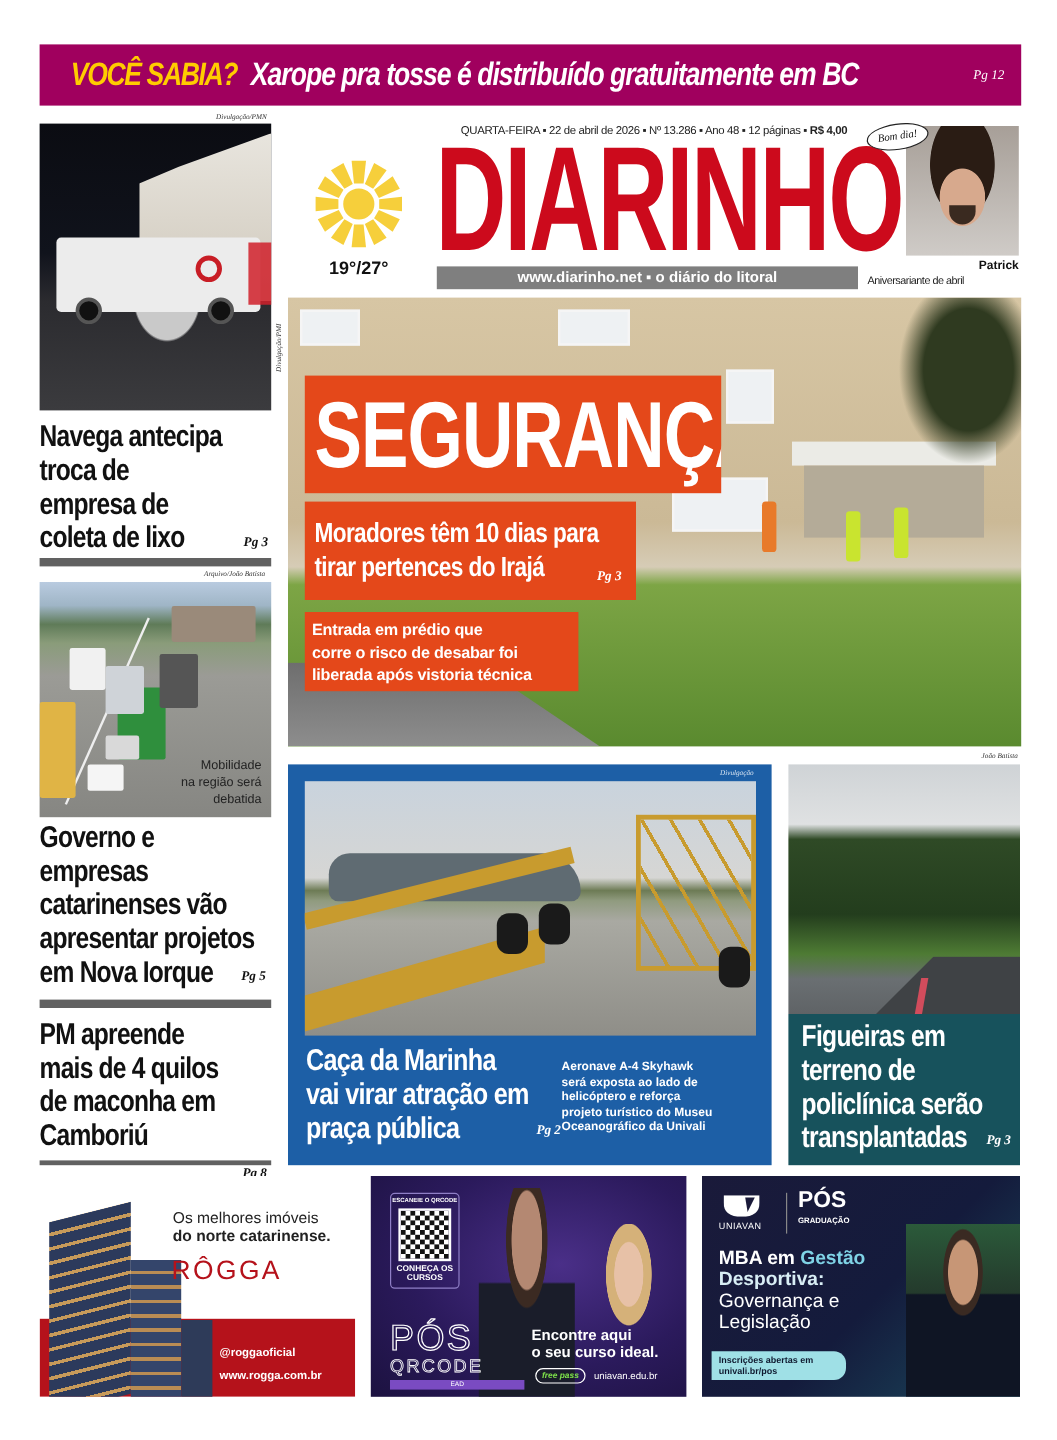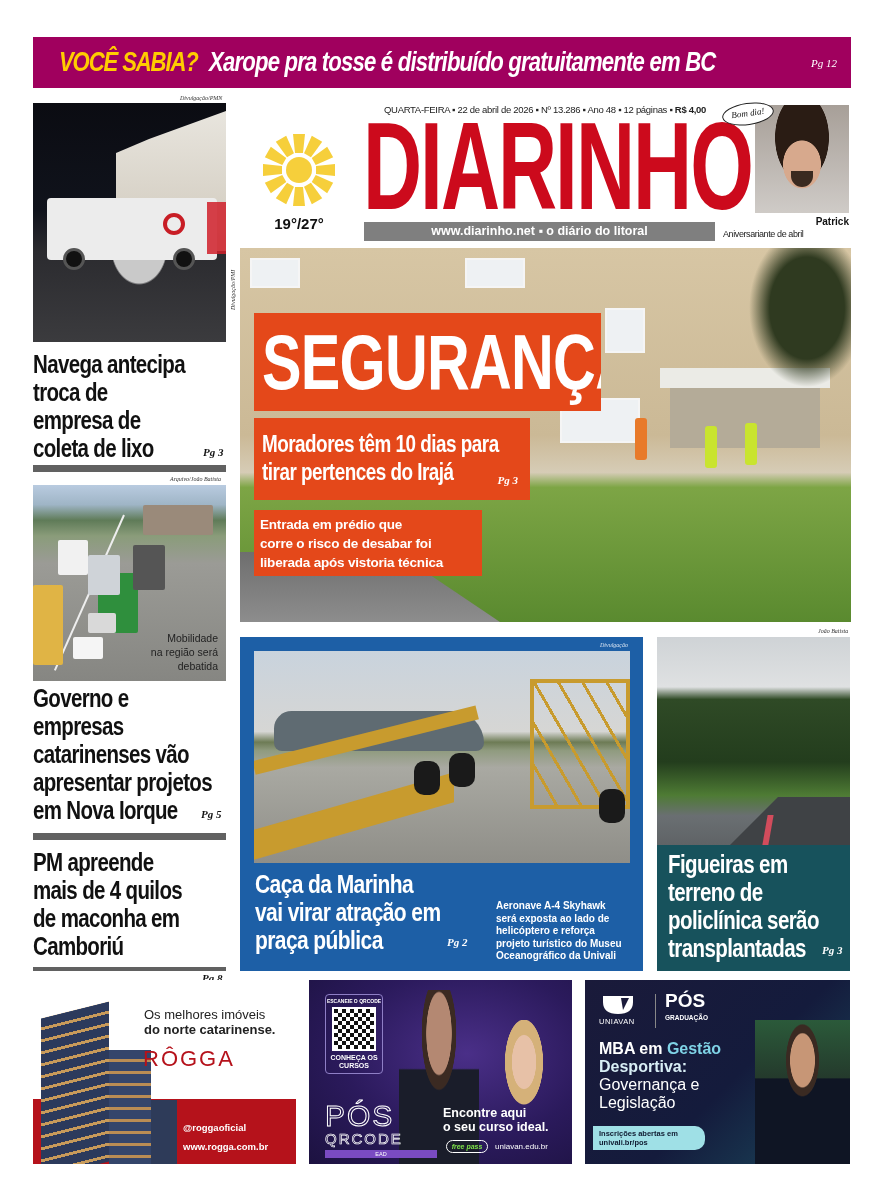--- a/index.html
+++ b/index.html
@@ -73,21 +73,21 @@
   .seg { left: 254px; top: 313px; width: 347px; height: 98px; font-weight: bold; font-size: 78px; line-height: 98px; padding-left: 8px; letter-spacing: -1px; white-space: nowrap; overflow: hidden; }
   .seg span { display:inline-block; transform: scaleX(0.76); transform-origin: left center; }
   .sub1 { left: 254px; top: 418px; width: 276px; height: 82px; padding: 12px 0 0 8px; }
   .sub1 .t { font-weight: bold; font-size: 23px; line-height: 28px; letter-spacing: -0.6px; display:block; transform: scaleX(0.82); transform-origin: left top; white-space: nowrap; }
   .sub1 .pgtag { position:absolute; right: 12px; bottom: 14px; color:#fff; }
   .sub2 { left: 254px; top: 510px; width: 228px; height: 66px; padding: 5px 0 0 6px; font-weight: bold; font-size: 13.5px; line-height: 19px; letter-spacing: -0.2px; }
 
   
   .blue { background: #1d5fa6; }
   .blue-head { left: 255px; top: 870px; width: 230px; color: #fff; font-weight: bold; font-size: 25px; line-height: 28px; letter-spacing: -0.7px; transform: scaleX(0.84); transform-origin: left top; white-space: nowrap; }
-  .blue-sub { left: 496px; top: 884px; width: 140px; color: #fff; font-weight: bold; font-size: 10px; line-height: 12.5px; margin-top: 16px; }
+  .blue-sub { left: 468px; top: 884px; width: 140px; color: #fff; font-weight: bold; font-size: 10px; line-height: 12.5px; }
 
   
   .teal { background: #17525c; }
   .teal-head { left: 668px; top: 850px; color: #fff; font-weight: bold; font-size: 25px; line-height: 28px; letter-spacing: -0.7px; transform: scaleX(0.82); transform-origin: left top; white-space: nowrap; }
 
   
   .ad { overflow: hidden; }
   .ad-rogga { background: #fff; }
   .ad-rogga .red { position:absolute; left:0; bottom:0; width:100%; height:65px; background:#b5121b; }
   .ad-rogga .tower { position:absolute; left:8px; top:30px; width:68px; height:160px; background: repeating-linear-gradient(180deg, #2c3a5c 0 9px, #c79a5a 9px 12px); transform: skewY(-14deg); }

